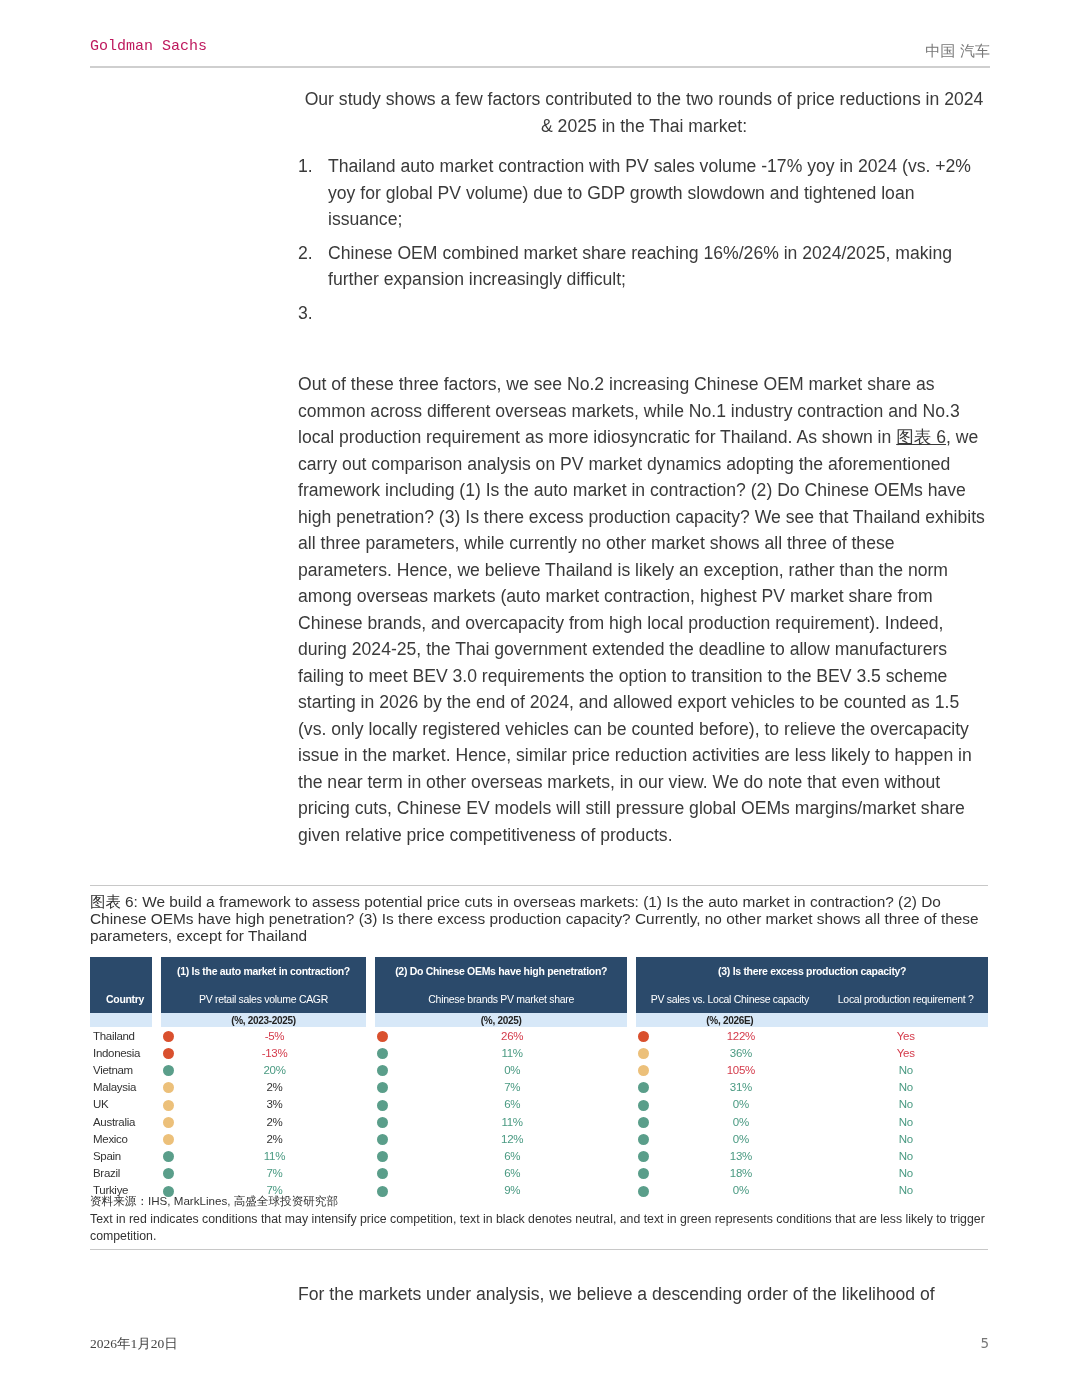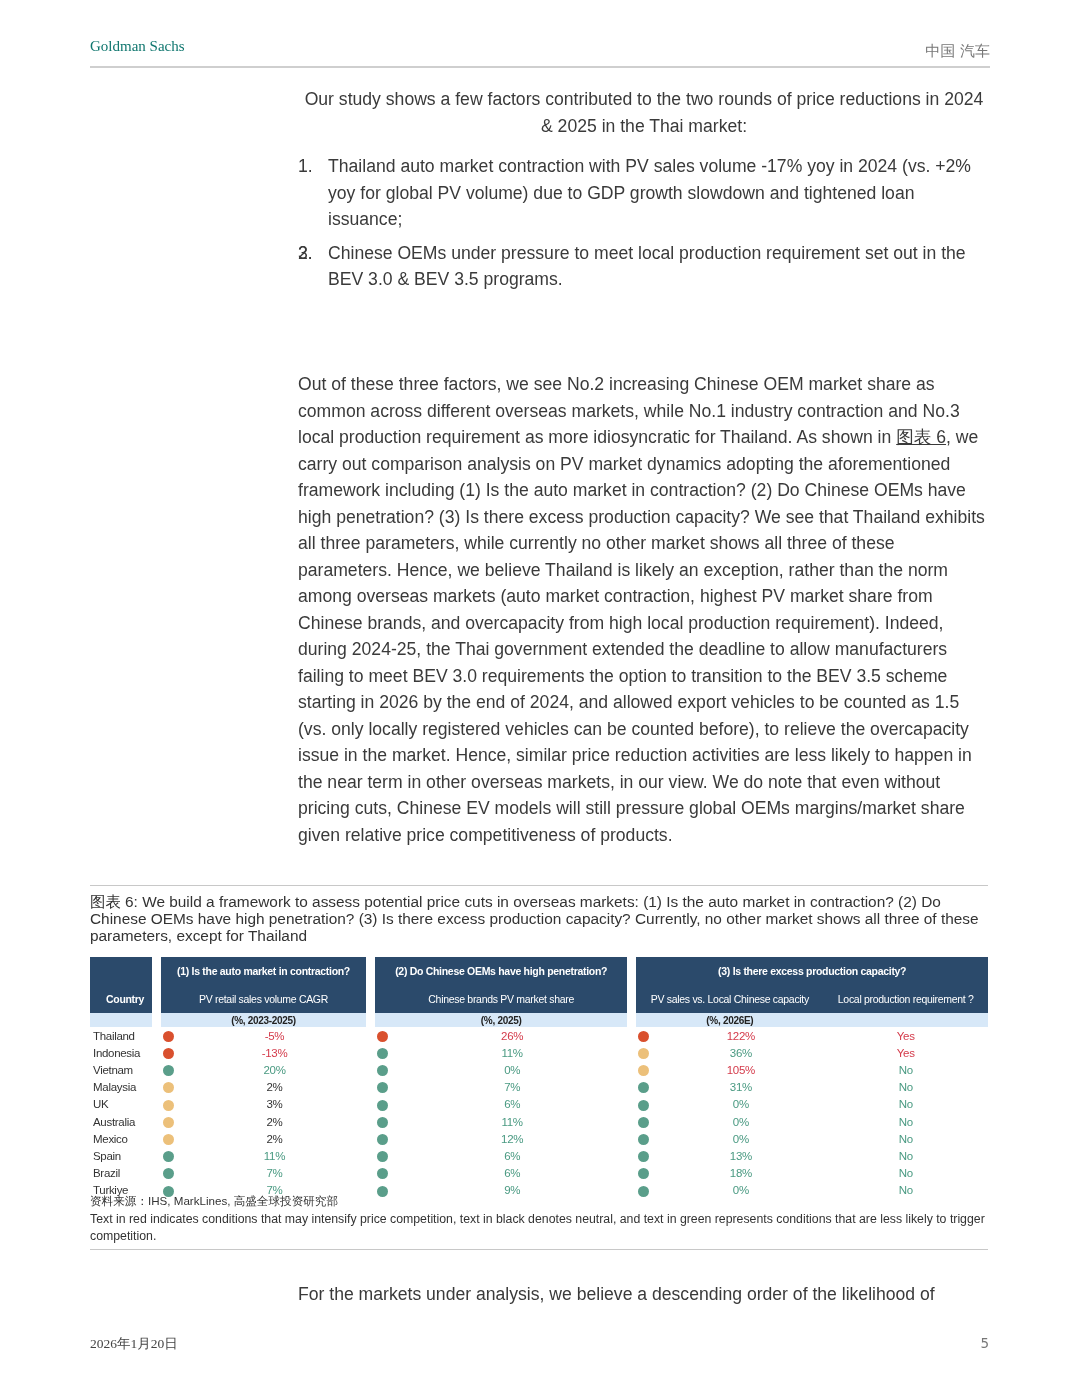--- a/index.html
+++ b/index.html
@@ -1,20 +1,20 @@
 <!DOCTYPE html>
 <html><head>
 <meta charset="utf-8">
 <style>
   * { box-sizing: border-box; margin: 0; padding: 0; }
   html, body { width: 1080px; height: 1397px; background: #ffffff; overflow: hidden; }
   body { font-family: "DejaVu Sans", "Liberation Sans", sans-serif; color: #3a3a3a; position: relative; }
 
   .header { position: absolute; left: 90px; top: 36px; width: 900px; height: 32px; border-bottom: 2px solid #cfcfcf; }
-  .header .brand { position: absolute; left: 0; top: 2px; font-size: 15px; color: #0f766e; font-family: Liberation Serif, serif; }
+  .header .brand { position: absolute; left: 0; top: 2px; font-size: 15px; color: #be185d; font-family: Liberation Mono, monospace; }
   .header .sector { position: absolute; right: 0; top: 6px; font-size: 15px; color: #777; }
 
   .body-col { position: absolute; left: 298px; width: 692px; font-family: "Liberation Sans", sans-serif; font-size: 17.6px; line-height: 26.5px; color: #3a3a3a; }
   .p1 { top: 86px; text-align: center; }
   .list { position: absolute; left: 298px; top: 153px; width: 692px; font-family: "Liberation Sans", sans-serif; font-size: 17.6px; line-height: 26.5px; color: #3a3a3a; list-style: none; }
   .list li { position: relative; padding-left: 30px; margin-bottom: 7px; }
   .list li .num { position: absolute; left: 0; top: 0; }
   .p2 { top: 371px; }
   .p2 .ref { text-decoration: underline; }
 
@@ -49,22 +49,22 @@
 
 <div class="header">
   <span class="brand">Goldman Sachs</span>
   <span class="sector">中国 汽车</span>
 </div>
 
 <p class="body-col p1">Our study shows a few factors contributed to the two rounds of price reductions in 2024 &amp; 2025 in the Thai market:</p>
 
 <ol class="list">
   <li><span class="num">1.</span><span>Thailand auto market contraction with PV sales volume -17% yoy in 2024 (vs. +2% yoy for global PV volume) due to GDP growth slowdown and tightened loan issuance;</span></li>
-  <li><span class="num">2.</span></li>
-  <li><span class="num">3.</span><span>Chinese OEMs under pressure to meet local production requirement set out in the BEV 3.0 &amp; BEV 3.5 programs.</span></li>
+  <li><span class="num">2.</span><span>Chinese OEM combined market share reaching 16%/26% in 2024/2025, making further expansion increasingly difficult;</span></li>
+  <li><span class="num">3.</span></li>
 </ol>
 
 <p class="body-col p2"><span>Out of these three factors, we see No.2 increasing Chinese OEM market share as common across different overseas markets, while No.1 industry contraction and No.3 local production requirement as more idiosyncratic for Thailand. As shown in </span><a class="ref">图表 6</a><span>, we carry out comparison analysis on PV market dynamics adopting the aforementioned framework including (1) Is the auto market in contraction? (2) Do Chinese OEMs have high penetration? (3) Is there excess production capacity? We see that Thailand exhibits all three parameters, while currently no other market shows all three of these parameters. Hence, we believe Thailand is likely an exception, rather than the norm among overseas markets (auto market contraction, highest PV market share from Chinese brands, and overcapacity from high local production requirement). Indeed, during 2024-25, the Thai government extended the deadline to allow manufacturers failing to meet BEV 3.0 requirements the option to transition to the BEV 3.5 scheme starting in 2026 by the end of 2024, and allowed export vehicles to be counted as 1.5 (vs. only locally registered vehicles can be counted before), to relieve the overcapacity issue in the market. Hence, similar price reduction activities are less likely to happen in the near term in other overseas markets, in our view. We do note that even without pricing cuts, Chinese EV models will still pressure global OEMs margins/market share given relative price competitiveness of products.</span></p>
 
 <div class="exhibit-top-rule"></div>
 <div class="exhibit-title">图表 6: We build a framework to assess potential price cuts in overseas markets: (1) Is the auto market in contraction? (2) Do Chinese OEMs have high penetration? (3) Is there excess production capacity? Currently, no other market shows all three of these parameters, except for Thailand</div>
 
 <table class="fw">
   <thead>
     <tr>

